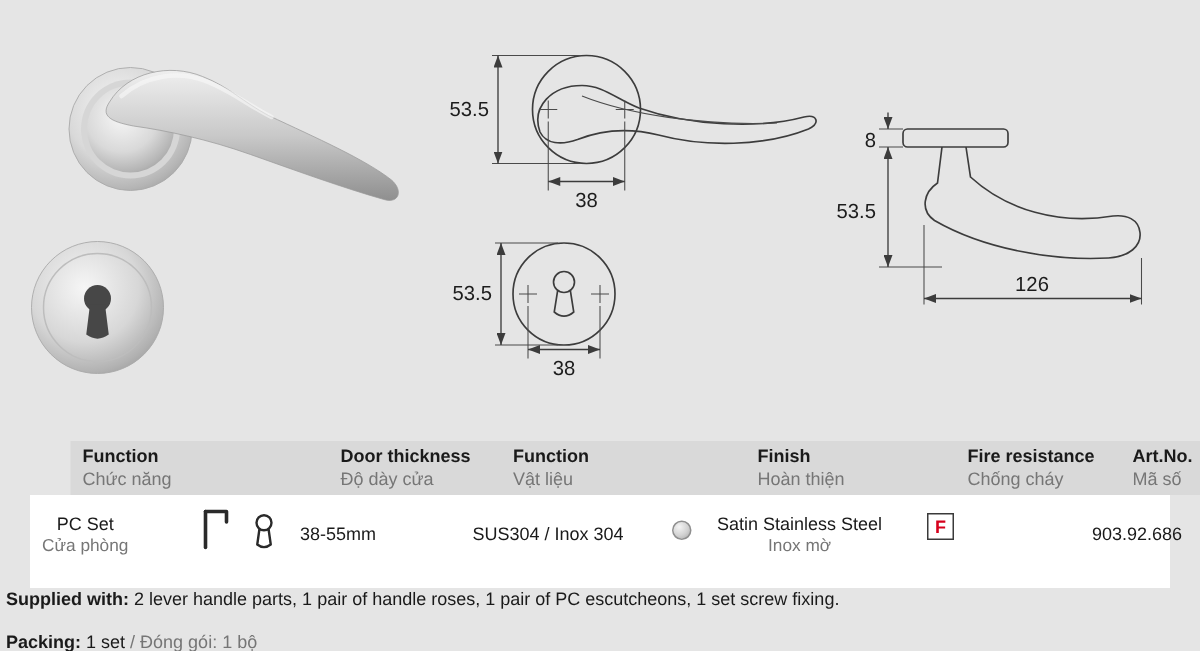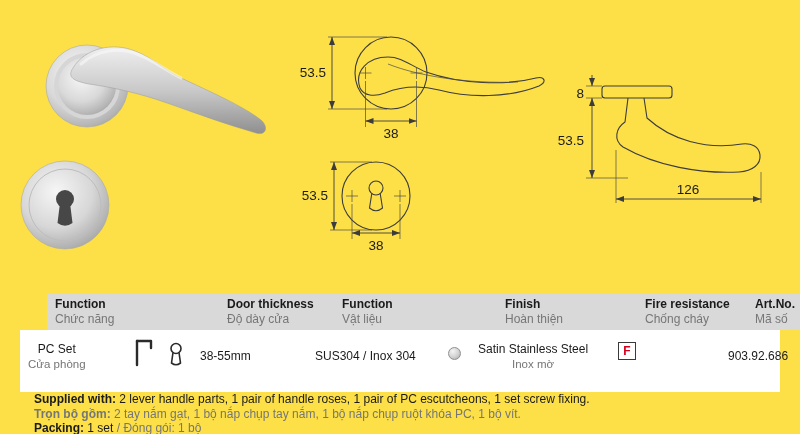--- a/index.html
+++ b/index.html
@@ -1,18 +1,18 @@
 <!DOCTYPE html>
 <html style="--header-bg: #d9d9d9; --muted-text: #767676; --fire-red: #d6001c;"><head>
 <meta charset="utf-8">
 <style>
   * { margin:0; padding:0; box-sizing:border-box; }
   html,body { background:#ffffff; }
   body { font-family:"Liberation Sans","DejaVu Sans",sans-serif; }
-  .page { position:relative; width:800px; height:434px; background:#fde047; overflow:hidden; }
+  .page { position:relative; width:800px; height:434px; background:#e5e5e5; overflow:hidden; }
   .abs { position:absolute; }
 
   
   .draw  { stroke:#3c3c3c; stroke-width:1.1; fill:none; }
   .thin  { stroke:#4a4a4a; stroke-width:0.7; fill:none; }
   .dimln { stroke:#3c3c3c; stroke-width:0.9; fill:none; }
   .dim-text { font: 13.5px "Liberation Sans","DejaVu Sans",sans-serif; fill:#1c1c1c; }
 
   
   .table-header { position:absolute; left:20px; top:294px; width:760px; height:36px;
@@ -28,21 +28,21 @@
 
   .fire-box { position:absolute; left:598px; top:12px; width:18px; height:18px;
               border:1.5px solid #3a3a3a; background:#fff; display:flex;
               align-items:center; justify-content:center;
               font-size:12px; font-weight:bold; color:var(--fire-red,#d6001c); }
   .swatch { position:absolute; left:428px; top:17px; width:13px; height:13px; border-radius:50%;
             background:radial-gradient(circle at 35% 30%, #f4f4f4 0%, #d2d2d2 55%, #a7a7a7 100%);
             border:1px solid #8f8f8f; }
 
   
-  .f-line { position:absolute; left:34px; white-space:nowrap; font-size:12px; line-height:13px; color:#1a1a1a; }
+  .f-line { position:absolute; left:4px; white-space:nowrap; font-size:12px; line-height:13px; color:#1a1a1a; }
   .f-bold { font-weight:bold; color:#1a1a1a; }
   .f-gray { color:var(--muted-text,#767676); }
   .f-gray-bold { color:var(--muted-text,#767676); font-weight:bold; }
 </style>
 </head>
 <body>
 
 <div class="page">
 
   <svg class="abs" style="left:15px;top:20px" width="265" height="128" viewBox="0 0 265 128">
@@ -244,23 +244,19 @@
       <span>F</span>
     </div>
 
     <div class="cell single" style="left:708px;top:19px">903.92.686</div>
   </div>
 
   <div class="f-line" style="top:393px">
     <span class="f-bold">Supplied with:</span>
     <span>2 lever handle parts, 1 pair of handle roses, 1 pair of PC escutcheons, 1 set screw fixing.</span>
   </div>
-  <div class="f-line" style="top:408px">
-    <span class="f-gray-bold">Trọn bộ gồm:</span>
-    <span class="f-gray">2 tay nắm gạt, 1 bộ nắp chụp tay nắm, 1 bộ nắp chụp ruột khóa PC, 1 bộ vít.</span>
-  </div>
   <div class="f-line" style="top:422px">
     <span class="f-bold">Packing:</span>
     <span>1 set</span>
     <span class="f-gray">/ Đóng gói: 1 bộ</span>
   </div>
 
 </div>
 
 </body></html>

